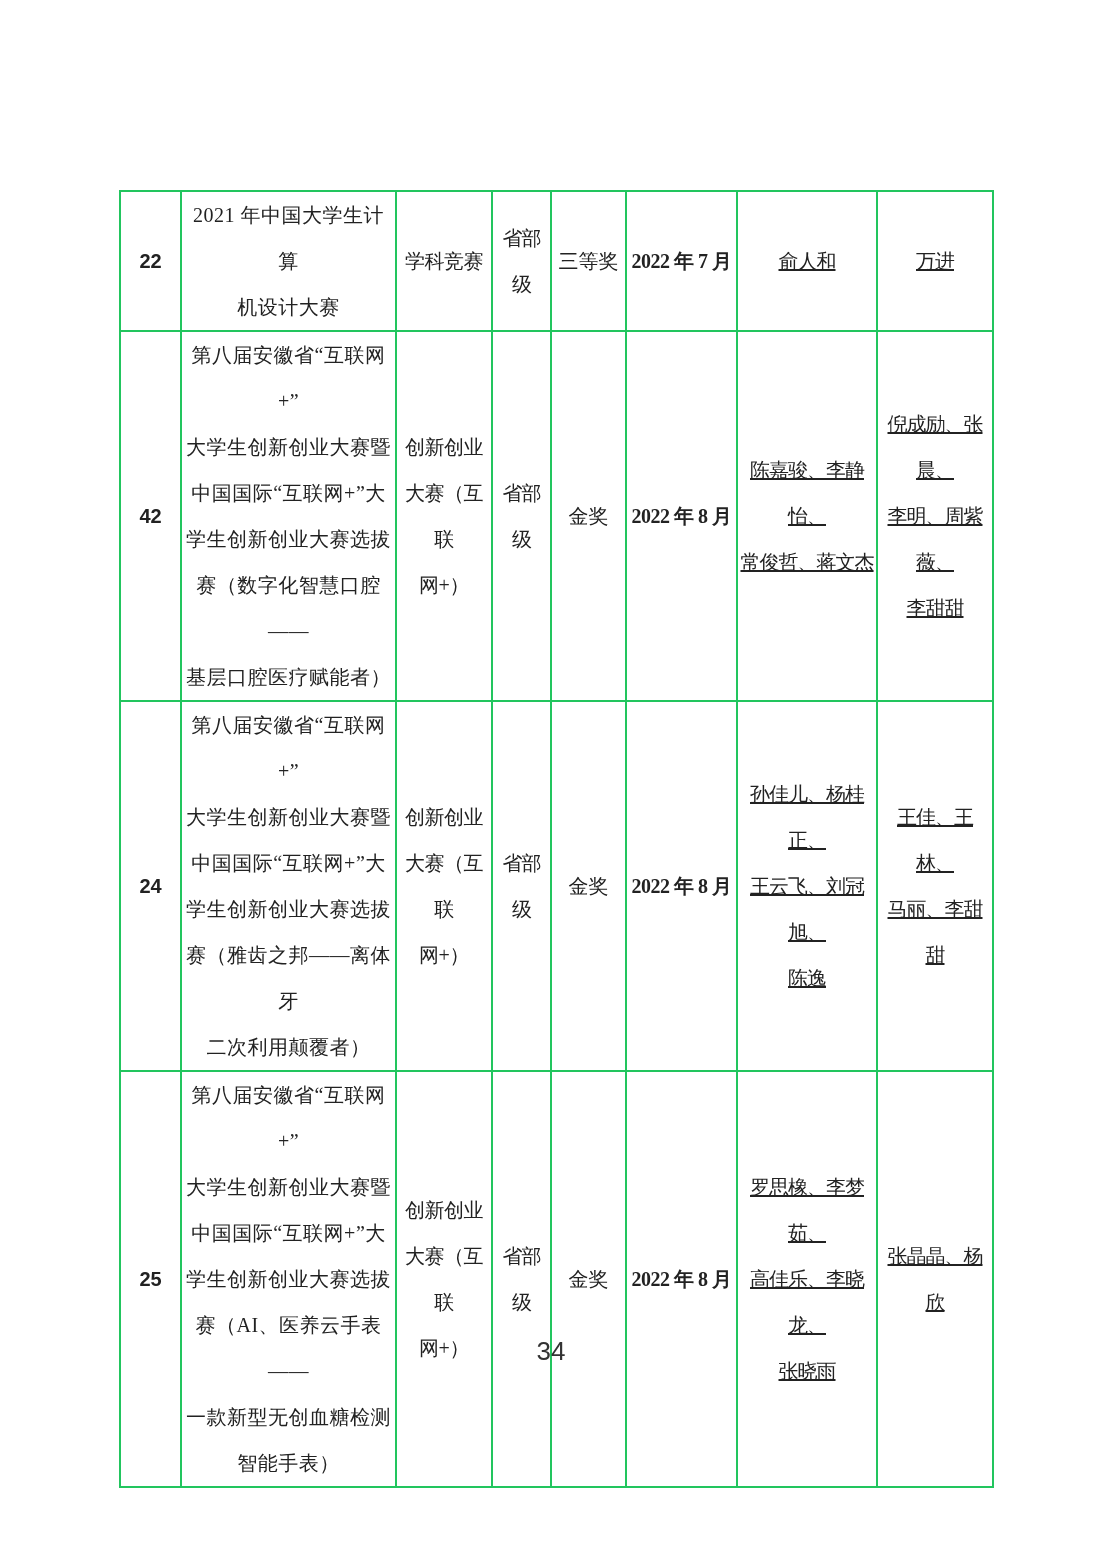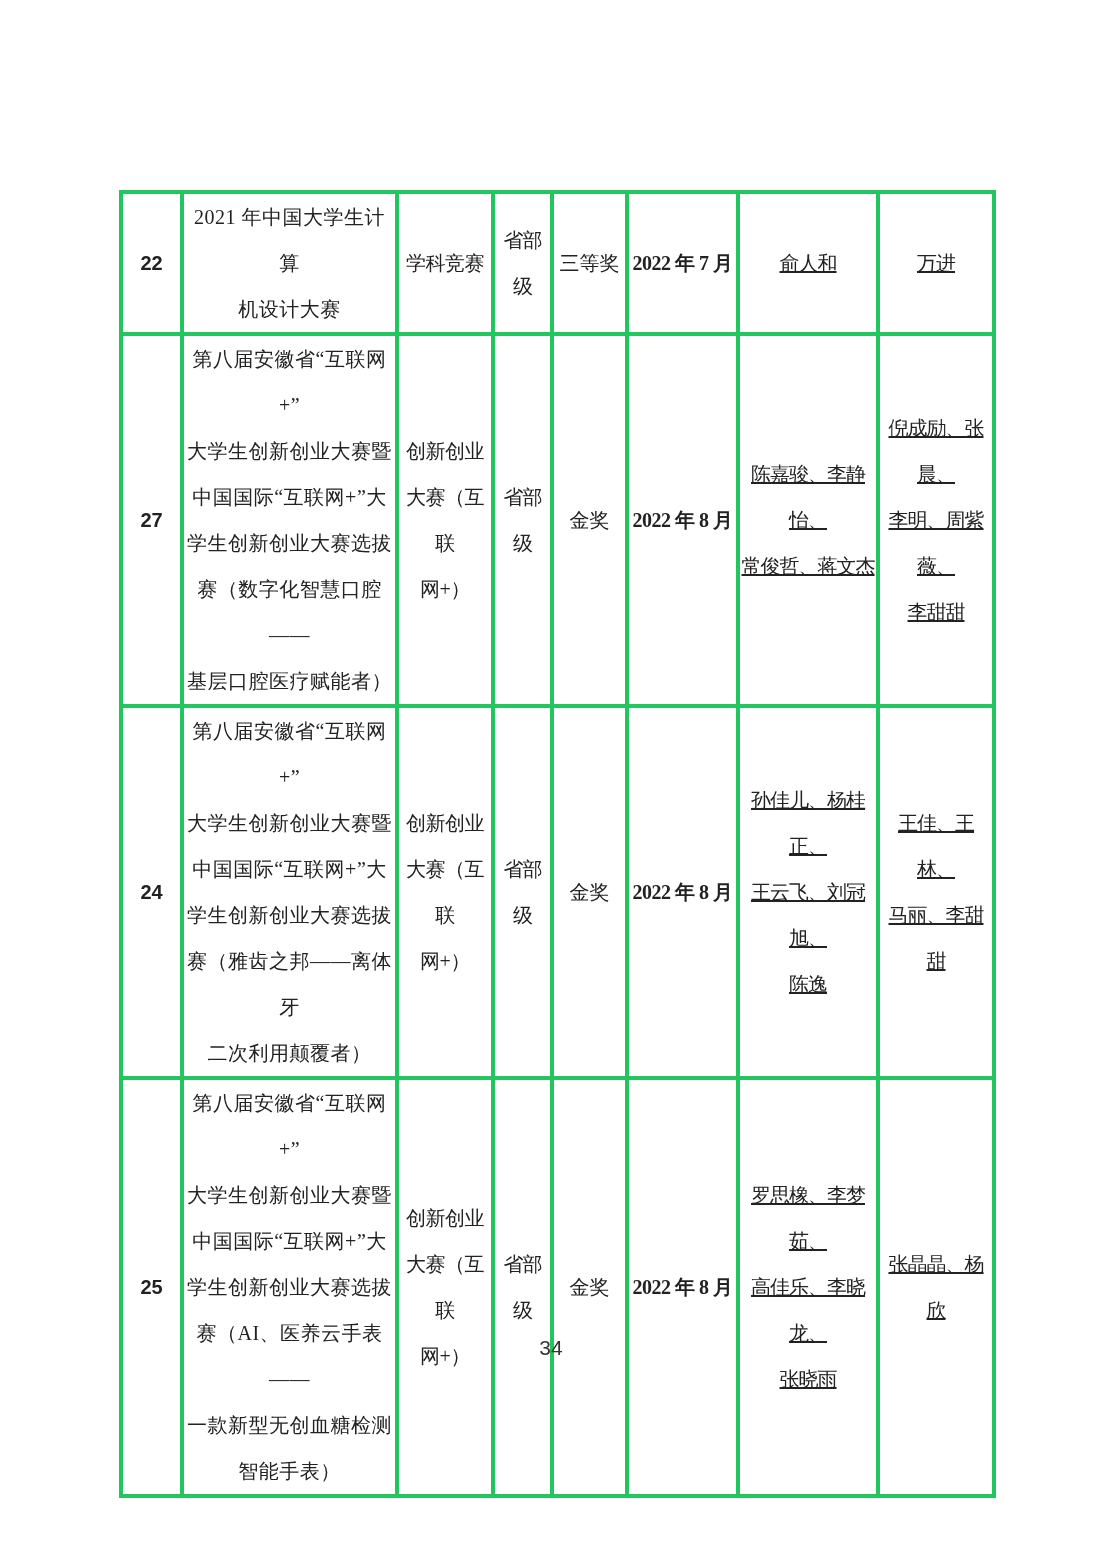--- a/index.html
+++ b/index.html
@@ -18,21 +18,21 @@
   }
   table.awards {
     position: absolute;
     left: 119px;
     top: 190px;
     width: 873px;
     border-collapse: collapse;
     table-layout: fixed;
   }
   table.awards td {
-    border: 4px solid #22c55e;
+    border: 2px solid #22c55e;
     vertical-align: middle;
     text-align: center;
     white-space: pre-line;
     font-size: 20px;
     line-height: 46px;
     color: #222222;
     overflow: hidden;
     padding: 0 1px;
   }
   tr.r22 { height: 98px; }
@@ -46,21 +46,21 @@
   td.col-award { letter-spacing: 0; margin-left: 48px; }
   td.col-date { white-space: nowrap; letter-spacing: -0.5px; font-weight: bold; }
   td.col-students, td.col-advisors { font-size: 19px; letter-spacing: -1px; text-decoration: underline; }
   .page-number {
     position: absolute;
     left: 0;
     top: 1336px;
     width: 1102px;
     text-align: center;
     font-family: "Liberation Sans", "DejaVu Sans", sans-serif;
-    font-size: 21px;
+    font-size: 26px;
     color: #333333;
   }
 </style>
 </head>
 <body>
 
 <div class="page">
 
   <table class="awards">
     <colgroup>
@@ -81,21 +81,21 @@
 机设计大赛</td>
       <td class="col-cat">学科竞赛</td>
       <td class="col-level">省部级</td>
       <td class="col-award">三等奖</td>
       <td class="col-date">2022 年 7 月</td>
       <td class="col-students">俞人和</td>
       <td class="col-advisors">万进</td>
     </tr>
 
     <tr class="r23">
-      <td class="col-no">27</td>
+      <td class="col-no">42</td>
       <td class="col-name">第八届安徽省“互联网+”
 大学生创新创业大赛暨
 中国国际“互联网+”大
 学生创新创业大赛选拔
 赛（数字化智慧口腔——
 基层口腔医疗赋能者）</td>
       <td class="col-cat">创新创业
 大赛（互联
 网+）</td>
       <td class="col-level">省部级</td>

